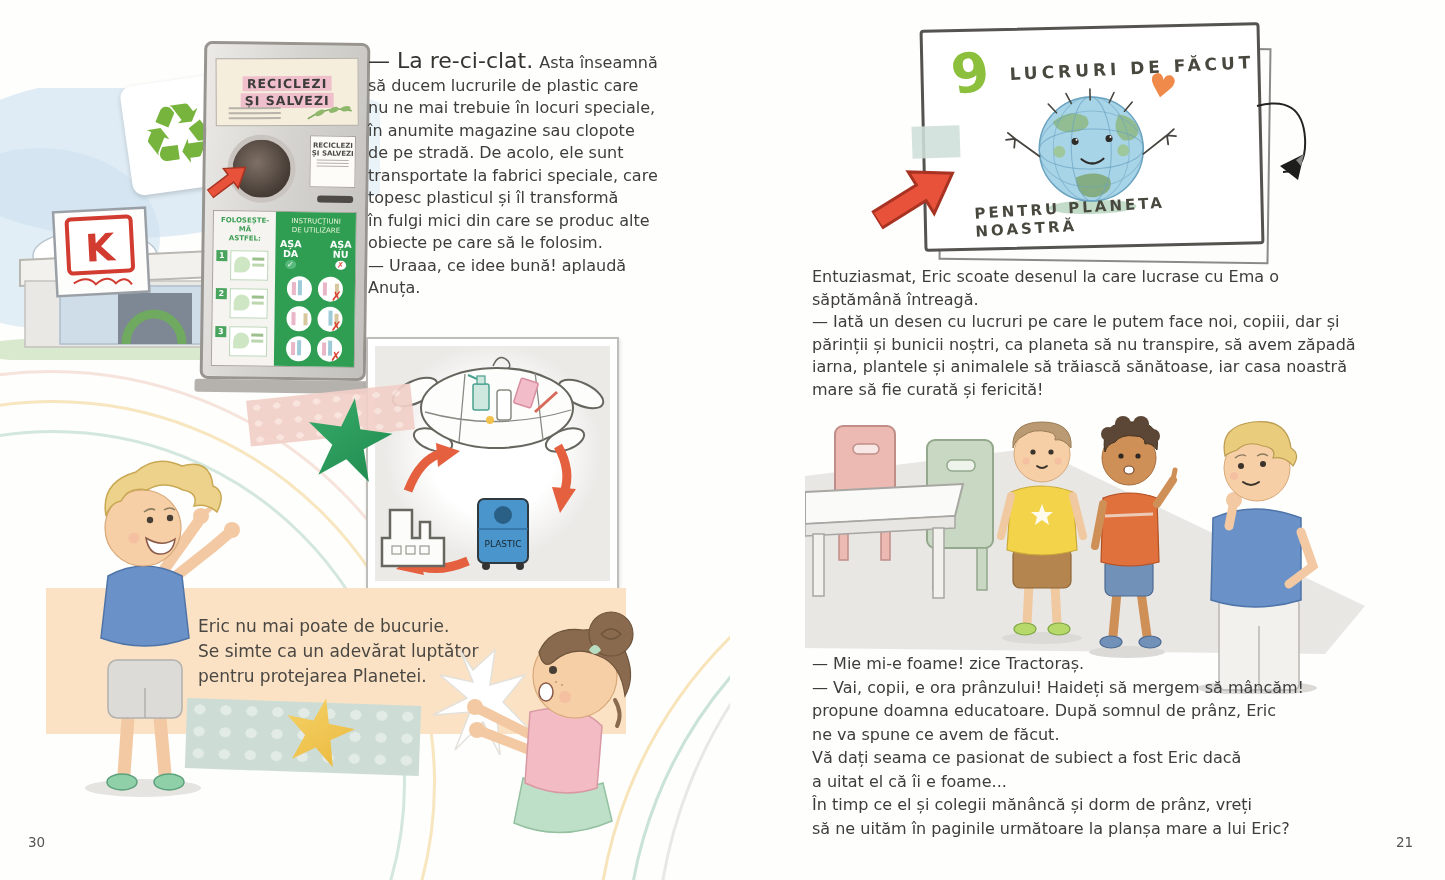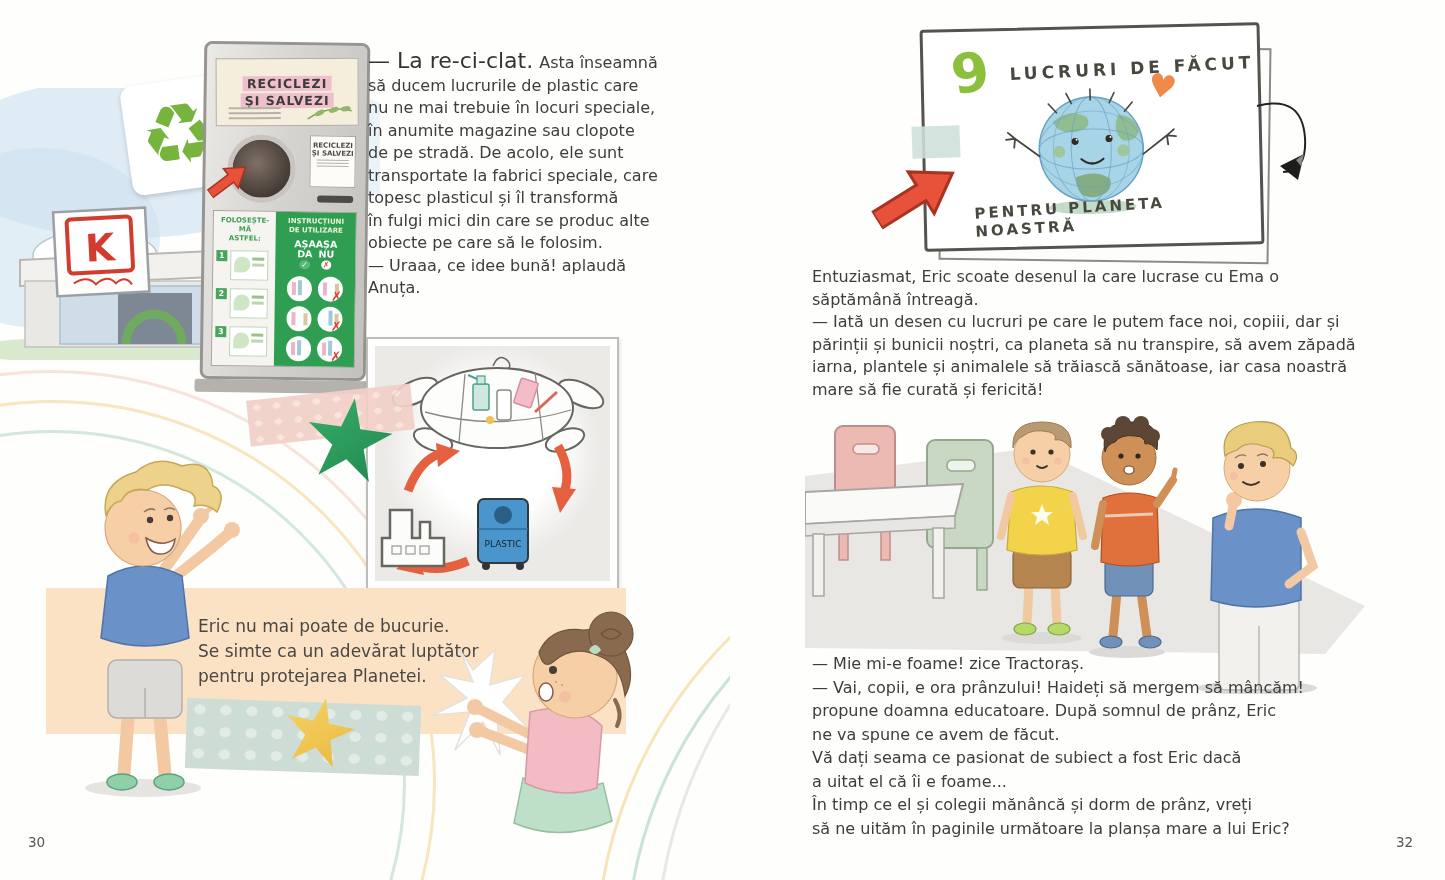--- a/index.html
+++ b/index.html
@@ -37,22 +37,22 @@
   .m-panels{position:absolute;left:8px;right:8px;top:166px;bottom:10px;background:#f6f4f0;border:1px solid #a9a49e;display:flex;}
   .m-left{width:44%;padding:5px 3px;box-sizing:border-box;}
   .m-ltitle{font-size:7px;font-weight:bold;color:#3d9e54;text-align:center;line-height:1.25;}
   .m-step{display:flex;align-items:flex-start;margin-top:8px;gap:3px;}
   .m-num{width:11px;height:11px;background:#49a45e;color:#fff;font-size:8px;font-weight:bold;text-align:center;line-height:11px;flex:0 0 auto;}
   .m-doodle{width:36px;height:28px;border:1px solid #bcd6b8;background:#fff;position:relative;}
   .m-doodle i{position:absolute;left:3px;top:5px;width:16px;height:16px;border-radius:50% 50% 50% 0;background:#cfe6c4;}
   .m-doodle b{position:absolute;right:3px;top:6px;width:12px;height:3px;background:#9cc08c;}
   .m-doodle u{position:absolute;right:3px;top:12px;width:12px;height:3px;background:#bcd6ae;}
   .m-right{flex:1;background:#2f9e53;color:#fff;padding:5px 4px;box-sizing:border-box;}
-  .m-rtitle{font-size:7px;font-weight:bold;color:#eaf5d8;text-align:center;line-height:1.25;}
-  .m-dn{display:flex;justify-content:center;margin-top:4px;font-size:9.5px;font-weight:bold;white-space:pre-line;text-align:center;line-height:1.1;}
+  .m-rtitle{font-size:7px;font-weight:normal;color:#eaf5d8;text-align:center;line-height:1.25;}
+  .m-dn{display:flex;justify-content:space-between;margin-top:4px;font-size:9.5px;font-weight:bold;white-space:pre-line;text-align:center;line-height:1.1;}
   .m-chk{color:#fff;background:#57b97a;border-radius:50%;font-size:8px;padding:0 2px;}
   .m-x{color:#e64b3c;background:#fff;border-radius:50%;font-size:8px;padding:0 2px;}
   .m-circles{display:flex;flex-direction:column;gap:5px;margin-top:6px;align-items:center;}
   .m-crow{display:flex;gap:6px;}
   .m-c{width:25px;height:25px;border-radius:50%;background:#fff;position:relative;overflow:hidden;}
   .m-c i{position:absolute;left:5px;top:6px;width:4px;height:13px;background:#e8b6c6;}
   .m-c b{position:absolute;left:11px;top:4px;width:4px;height:15px;background:#9fcbd8;}
   .m-c u{position:absolute;left:17px;top:7px;width:4px;height:12px;background:#d8c79e;}
   .m-c s{position:absolute;right:1px;bottom:-2px;color:#d8402f;font-size:13px;font-weight:bold;text-decoration:none;}
   .m-base{position:absolute;left:-8px;right:-8px;bottom:-16px;height:13px;background:#b5b2ae;border-radius:3px;}
@@ -485,16 +485,16 @@
 
     <div class="abs txt preline" style="left:90px;top:652px;width:585px;line-height:23.5px;">— Mie mi-e foame! zice Tractoraș.
 — Vai, copii, e ora prânzului! Haideți să mergem să mâncăm!
 propune doamna educatoare. După somnul de prânz, Eric
 ne va spune ce avem de făcut.
 Vă dați seama ce pasionat de subiect a fost Eric dacă
 a uitat el că îi e foame...
 În timp ce el și colegii mănâncă și dorm de prânz, vreți
 să ne uităm în paginile următoare la planșa mare a lui Eric?</div>
 
-    <div class="abs pgnum" style="left:674px;top:834px;">32</div>
+    <div class="abs pgnum" style="left:674px;top:834px;">21</div>
   </div>
 
 </div>
 
 </body></html>

